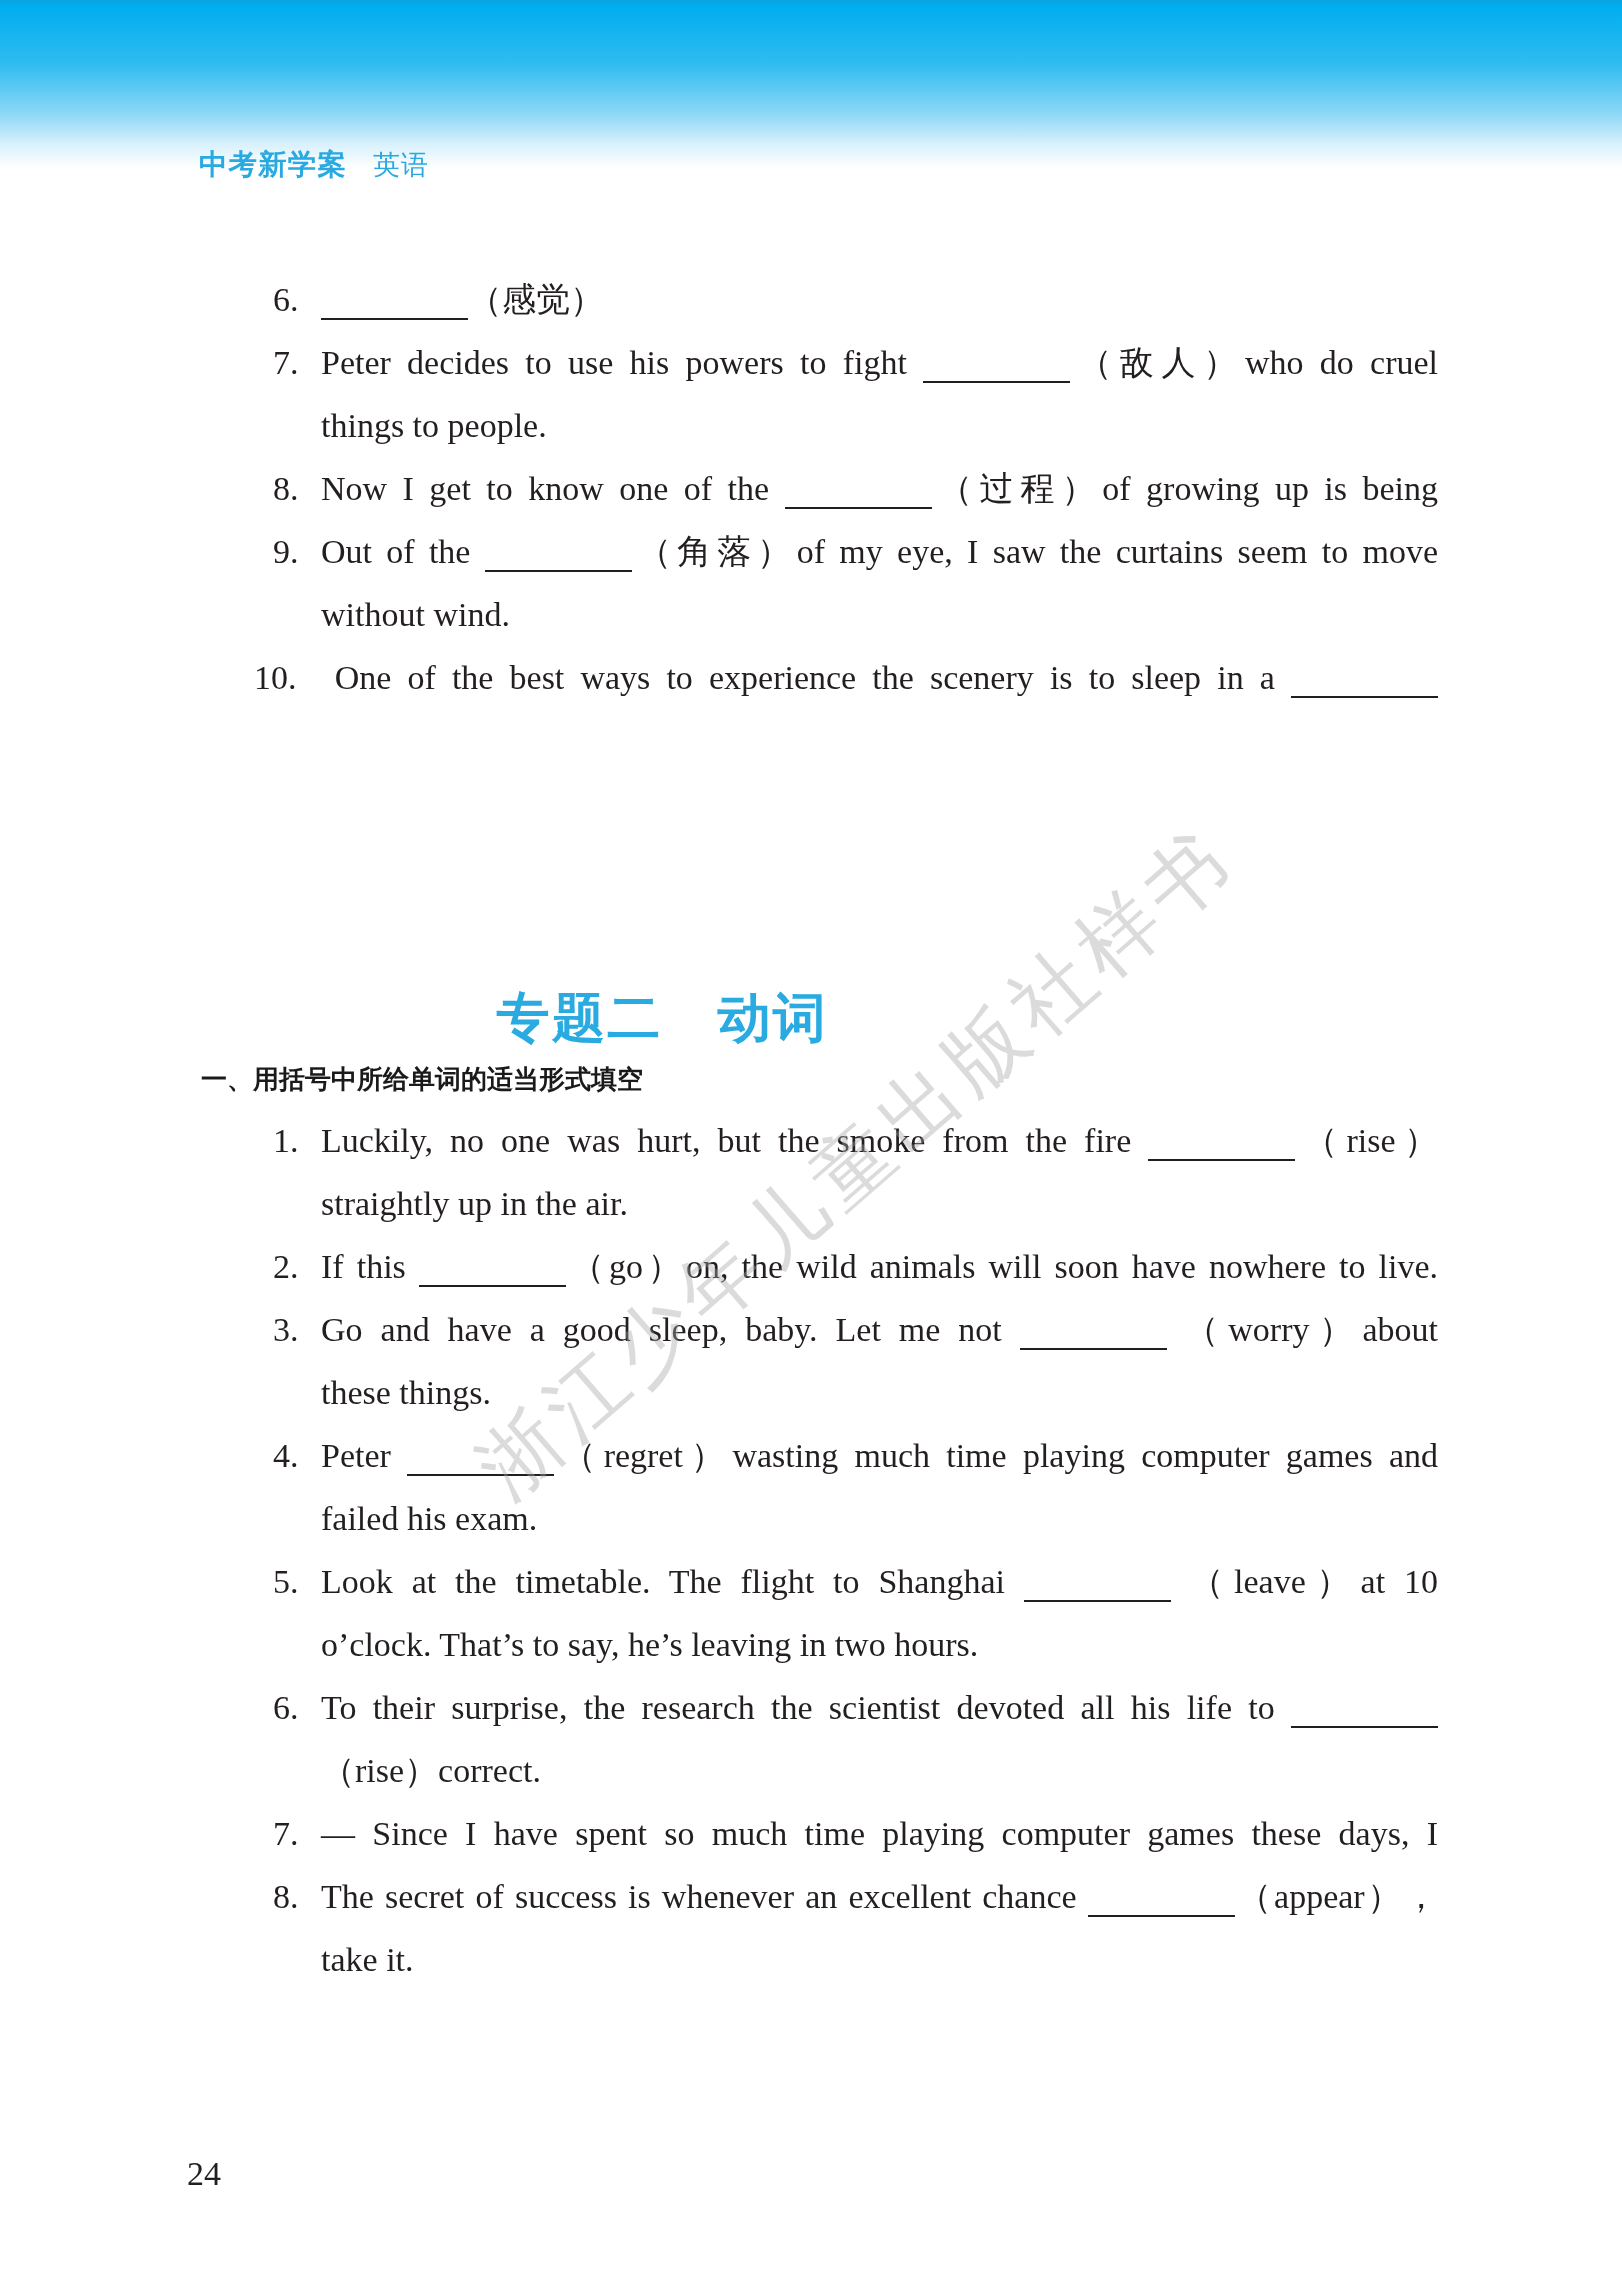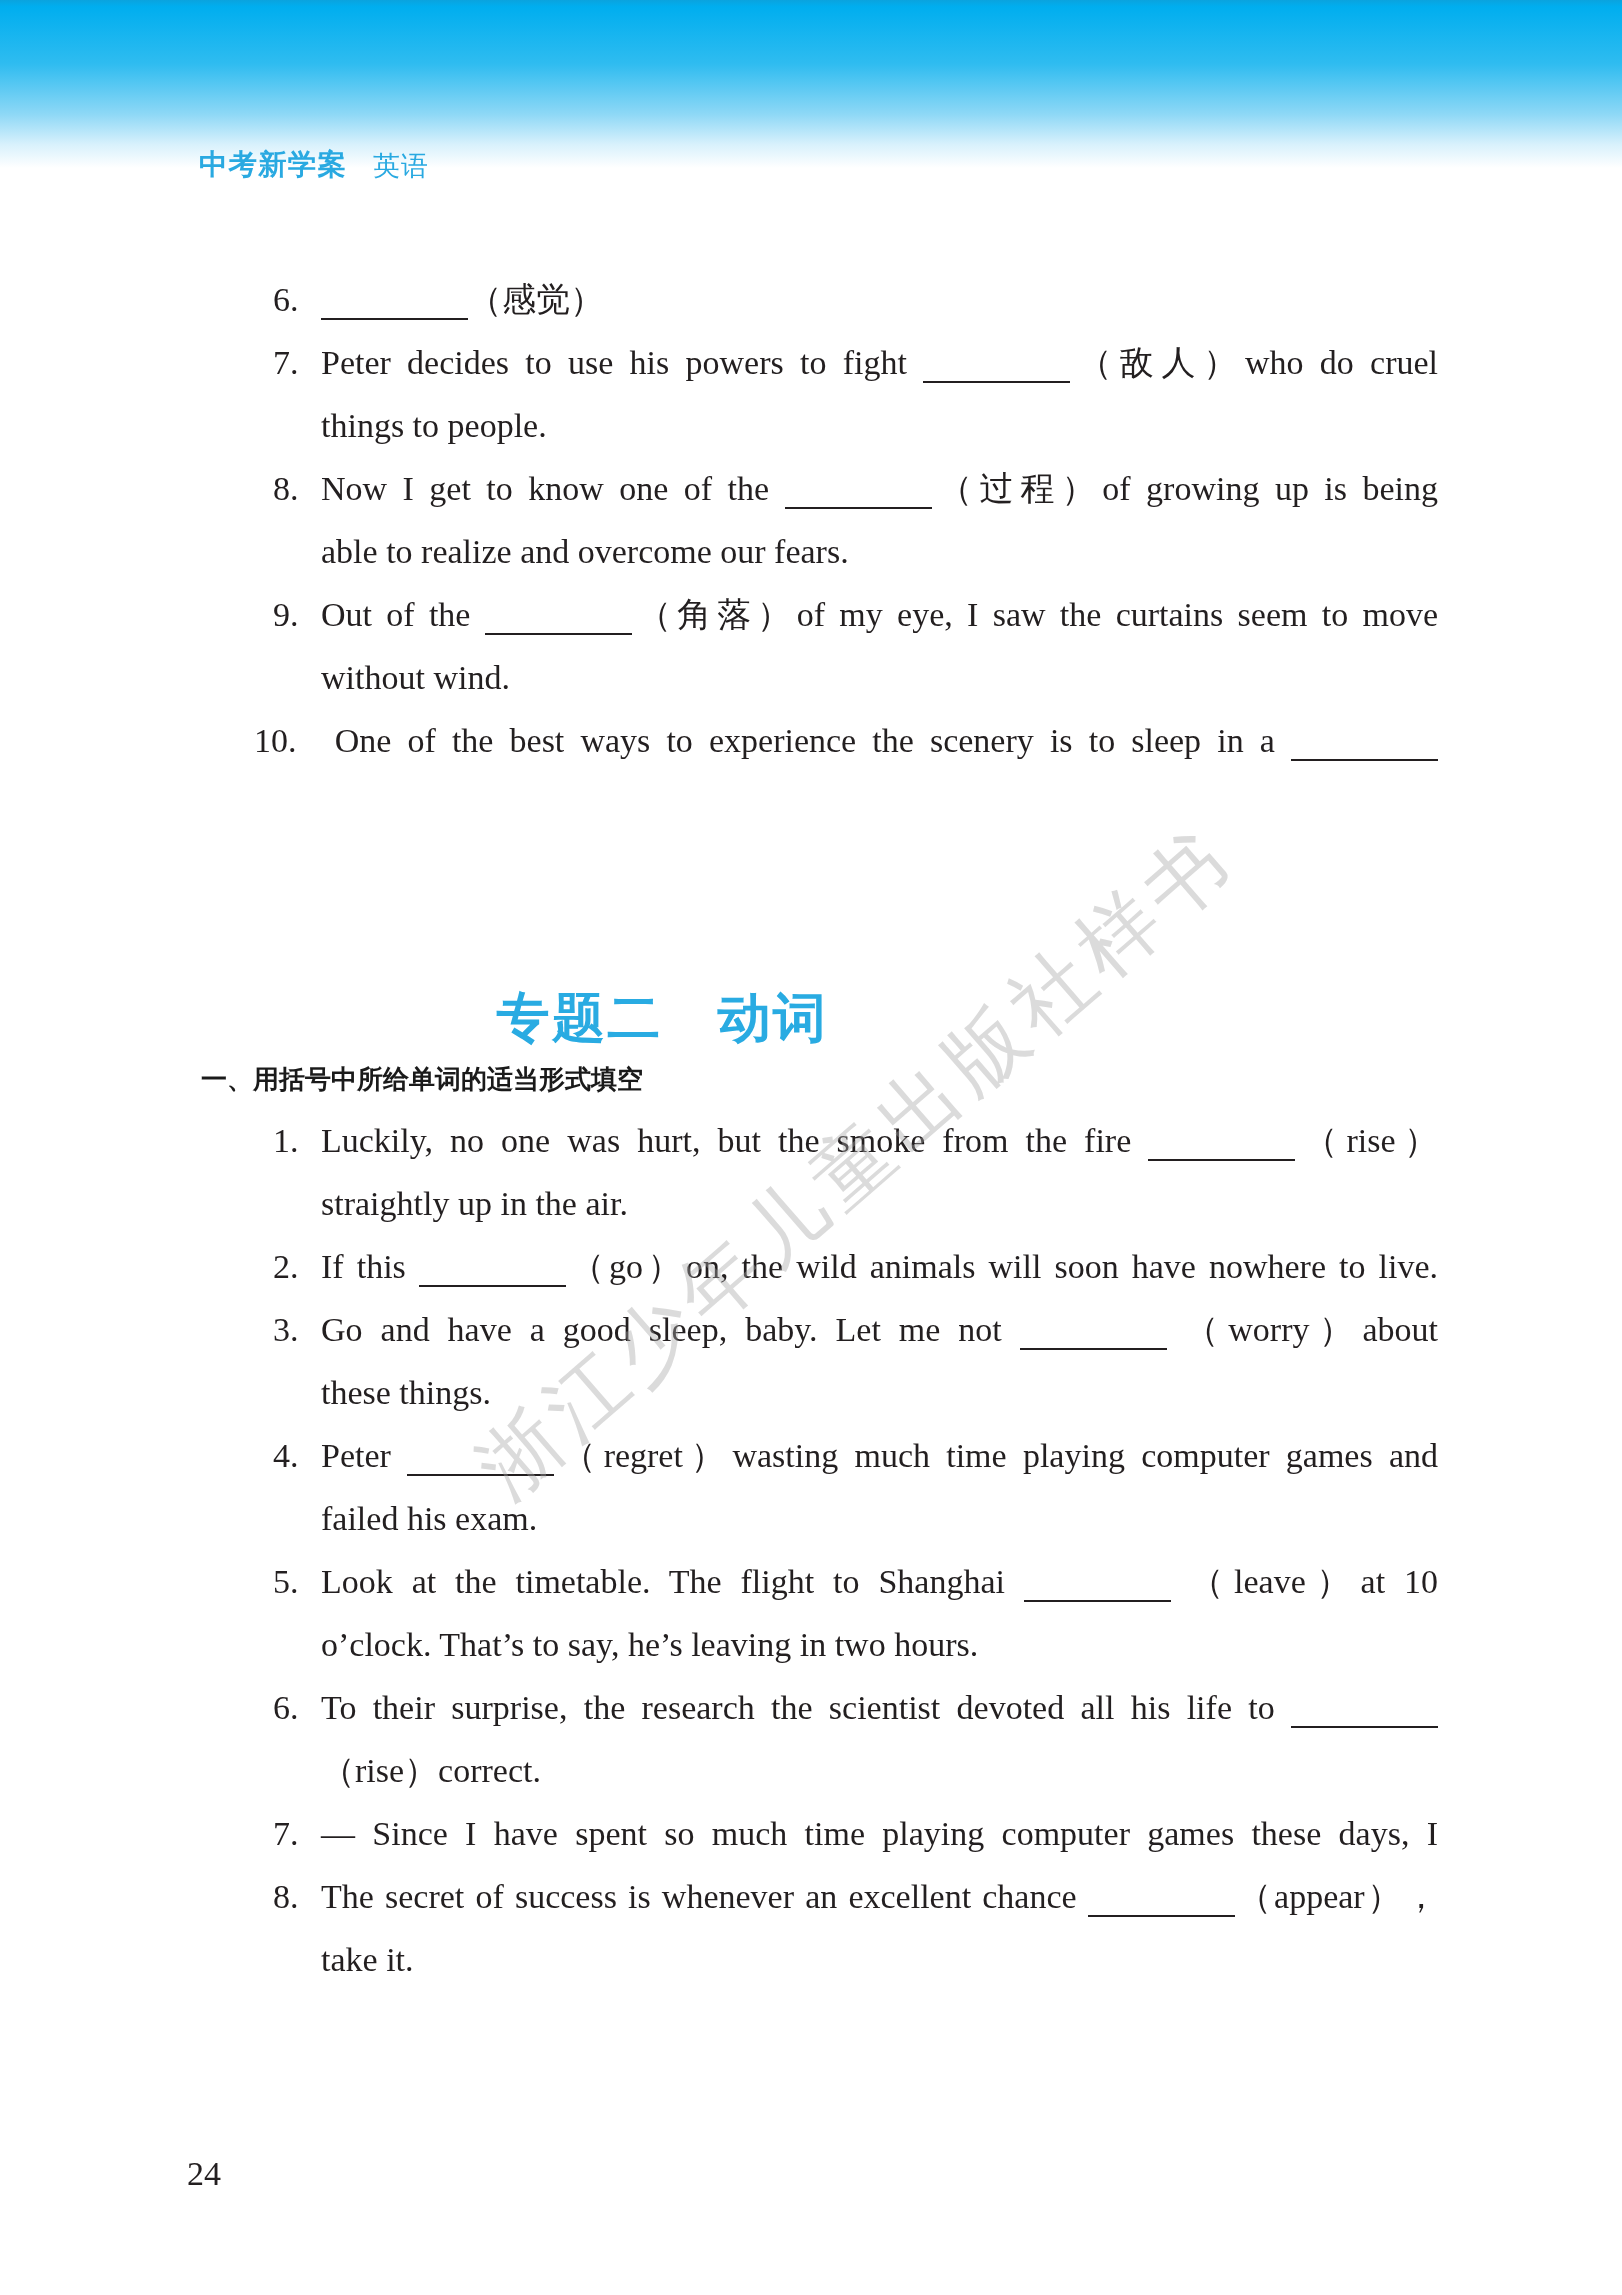--- a/index.html
+++ b/index.html
@@ -16,21 +16,21 @@
   #banner{
     position:absolute;
     left:0;top:0;
     width:1622px;height:168px;
     background:linear-gradient(180deg,#0aa3de 0%,#00aeef 4%,#2fbcf0 38%,#8ed8f6 68%,#d8f1fc 86%,#ffffff 100%);
   }
   
   #brandrow{
     position:absolute;
     left:199px;top:146px;
-    display:flex;align-items:flex-end;
+    display:flex;align-items:center;
     font-family:"Liberation Sans", sans-serif;
     color:#29a9e1;
     white-space:nowrap;
   }
   #brand{font-size:28.5px;font-weight:800;letter-spacing:1.1px;}
   #subject{font-size:27px;font-weight:500;margin-left:26px;letter-spacing:1.1px;}
   
   .textblock{
     position:absolute;
     left:321px;
@@ -109,21 +109,20 @@
     <span id="brand">中考新学案</span>
     <span id="subject">英语</span>
   </div>
 
   <div id="part1" class="textblock">
       <div class="line just"><span class="num">6.</span></div>
       <div class="line"><span class="blank" style="width: 147px;"></span><span>（感觉）</span></div>
       <div class="line just"><span class="num">7.</span><span>Peter decides to use his powers to fight </span><span class="blank" style="width: 147px;"></span><span>（敌人）who do cruel</span></div>
       <div class="line"><span>things to people.</span></div>
       <div class="line just"><span class="num">8.</span><span>Now I get to know one of the </span><span class="blank" style="width: 147px;"></span><span>（过程）of growing up is being</span></div>
-      <div class="line"><span>able to realize and overcome our fears.</span></div>
       <div class="line just"><span class="num">9.</span><span>Out of the </span><span class="blank" style="width: 147px;"></span><span>（角落）of my eye, I saw the curtains seem to move</span></div>
       <div class="line"><span>without wind.</span></div>
       <div class="line just" style="padding-left: 13.7px;"><span class="num wide">10.</span><span>One of the best ways to experience the scenery is to sleep in a </span><span class="blank" style="width: 147px;"></span></div>
     </div>
 
   <div id="sectionTitle">专题二　动词</div>
 
   <div id="subHeading">一、用括号中所给单词的适当形式填空</div>
 
   <div id="part2" class="textblock">

